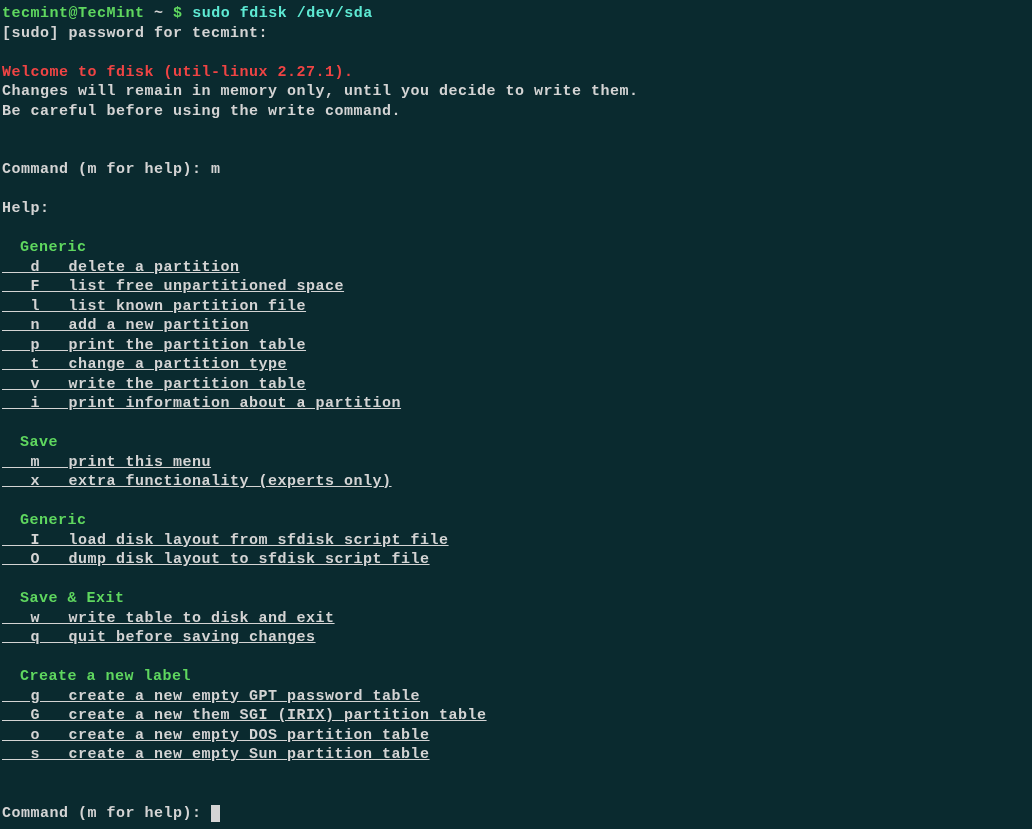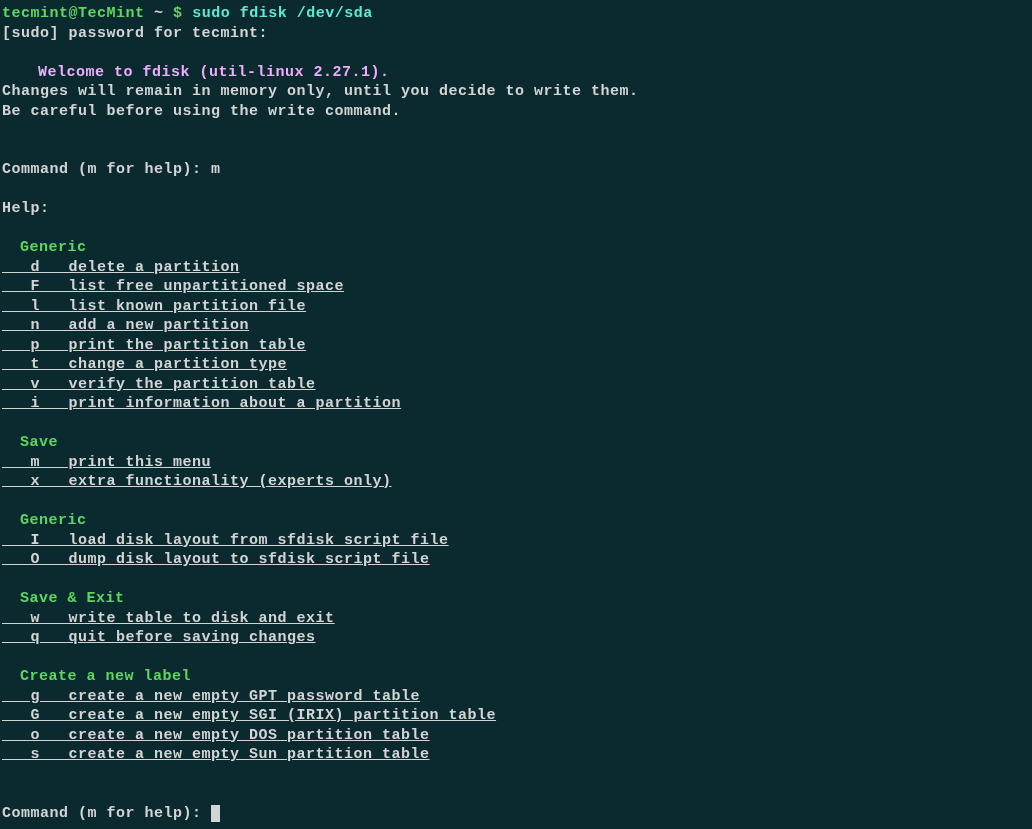--- a/index.html
+++ b/index.html
@@ -31,23 +31,22 @@
       color: #d4d4d4;
     }
     .prompt-dollar {
       color: #5fd75f;
       font-weight: bold;
     }
     .cmd {
       color: #5eead4;
     }
     .green-bold {
-      color: #f0abfc;
+      color: #ef4444;
       font-weight: bold;
-      margin-left: 36px;
     }
     .section-title {
       color: #5fd75f;
       font-weight: bold;
       padding-left: 2ch;
       text-align: right;
     }
     .help-line {
       white-space: pre;
       text-decoration: underline;
@@ -82,35 +81,35 @@
 
 <span>Help:</span>
 
 <span class="section-title">Generic</span>
 <span class="help-line">   d   delete a partition</span>
 <span class="help-line">   F   list free unpartitioned space</span>
 <span class="help-line">   l   list known partition file</span>
 <span class="help-line">   n   add a new partition</span>
 <span class="help-line">   p   print the partition table</span>
 <span class="help-line">   t   change a partition type</span>
-<span class="help-line">   v   verify the partition table</span>
+<span class="help-line">   v   write the partition table</span>
 <span class="help-line">   i   print information about a partition</span>
 
 <span class="section-title">Save</span>
 <span class="help-line">   m   print this menu</span>
 <span class="help-line">   x   extra functionality (experts only)</span>
 
 <span class="section-title">Generic</span>
 <span class="help-line">   I   load disk layout from sfdisk script file</span>
 <span class="help-line">   O   dump disk layout to sfdisk script file</span>
 
 <span class="section-title">Save &amp; Exit</span>
 <span class="help-line">   w   write table to disk and exit</span>
 <span class="help-line">   q   quit before saving changes</span>
 
 <span class="section-title">Create a new label</span>
 <span class="help-line">   g   create a new empty GPT password table</span>
-<span class="help-line">   G   create a new empty SGI (IRIX) partition table</span>
+<span class="help-line">   G   create a new them SGI (IRIX) partition table</span>
 <span class="help-line">   o   create a new empty DOS partition table</span>
 <span class="help-line">   s   create a new empty Sun partition table</span>
 
 
 <span><span>Command (m for help): </span><span class="cursor"></span></span></pre>
 
 </body></html>

